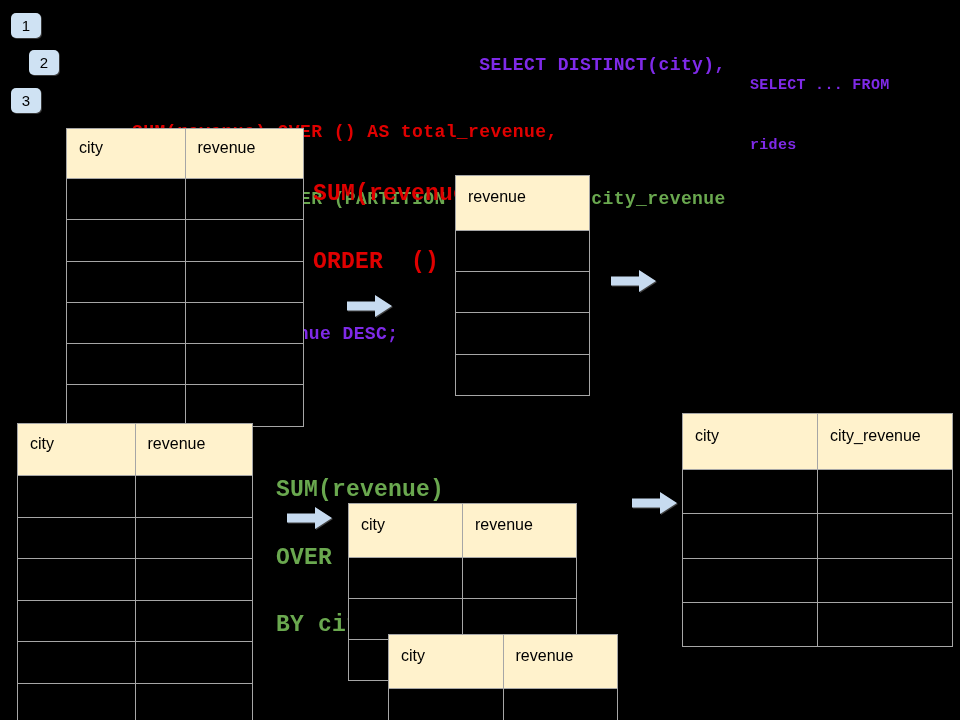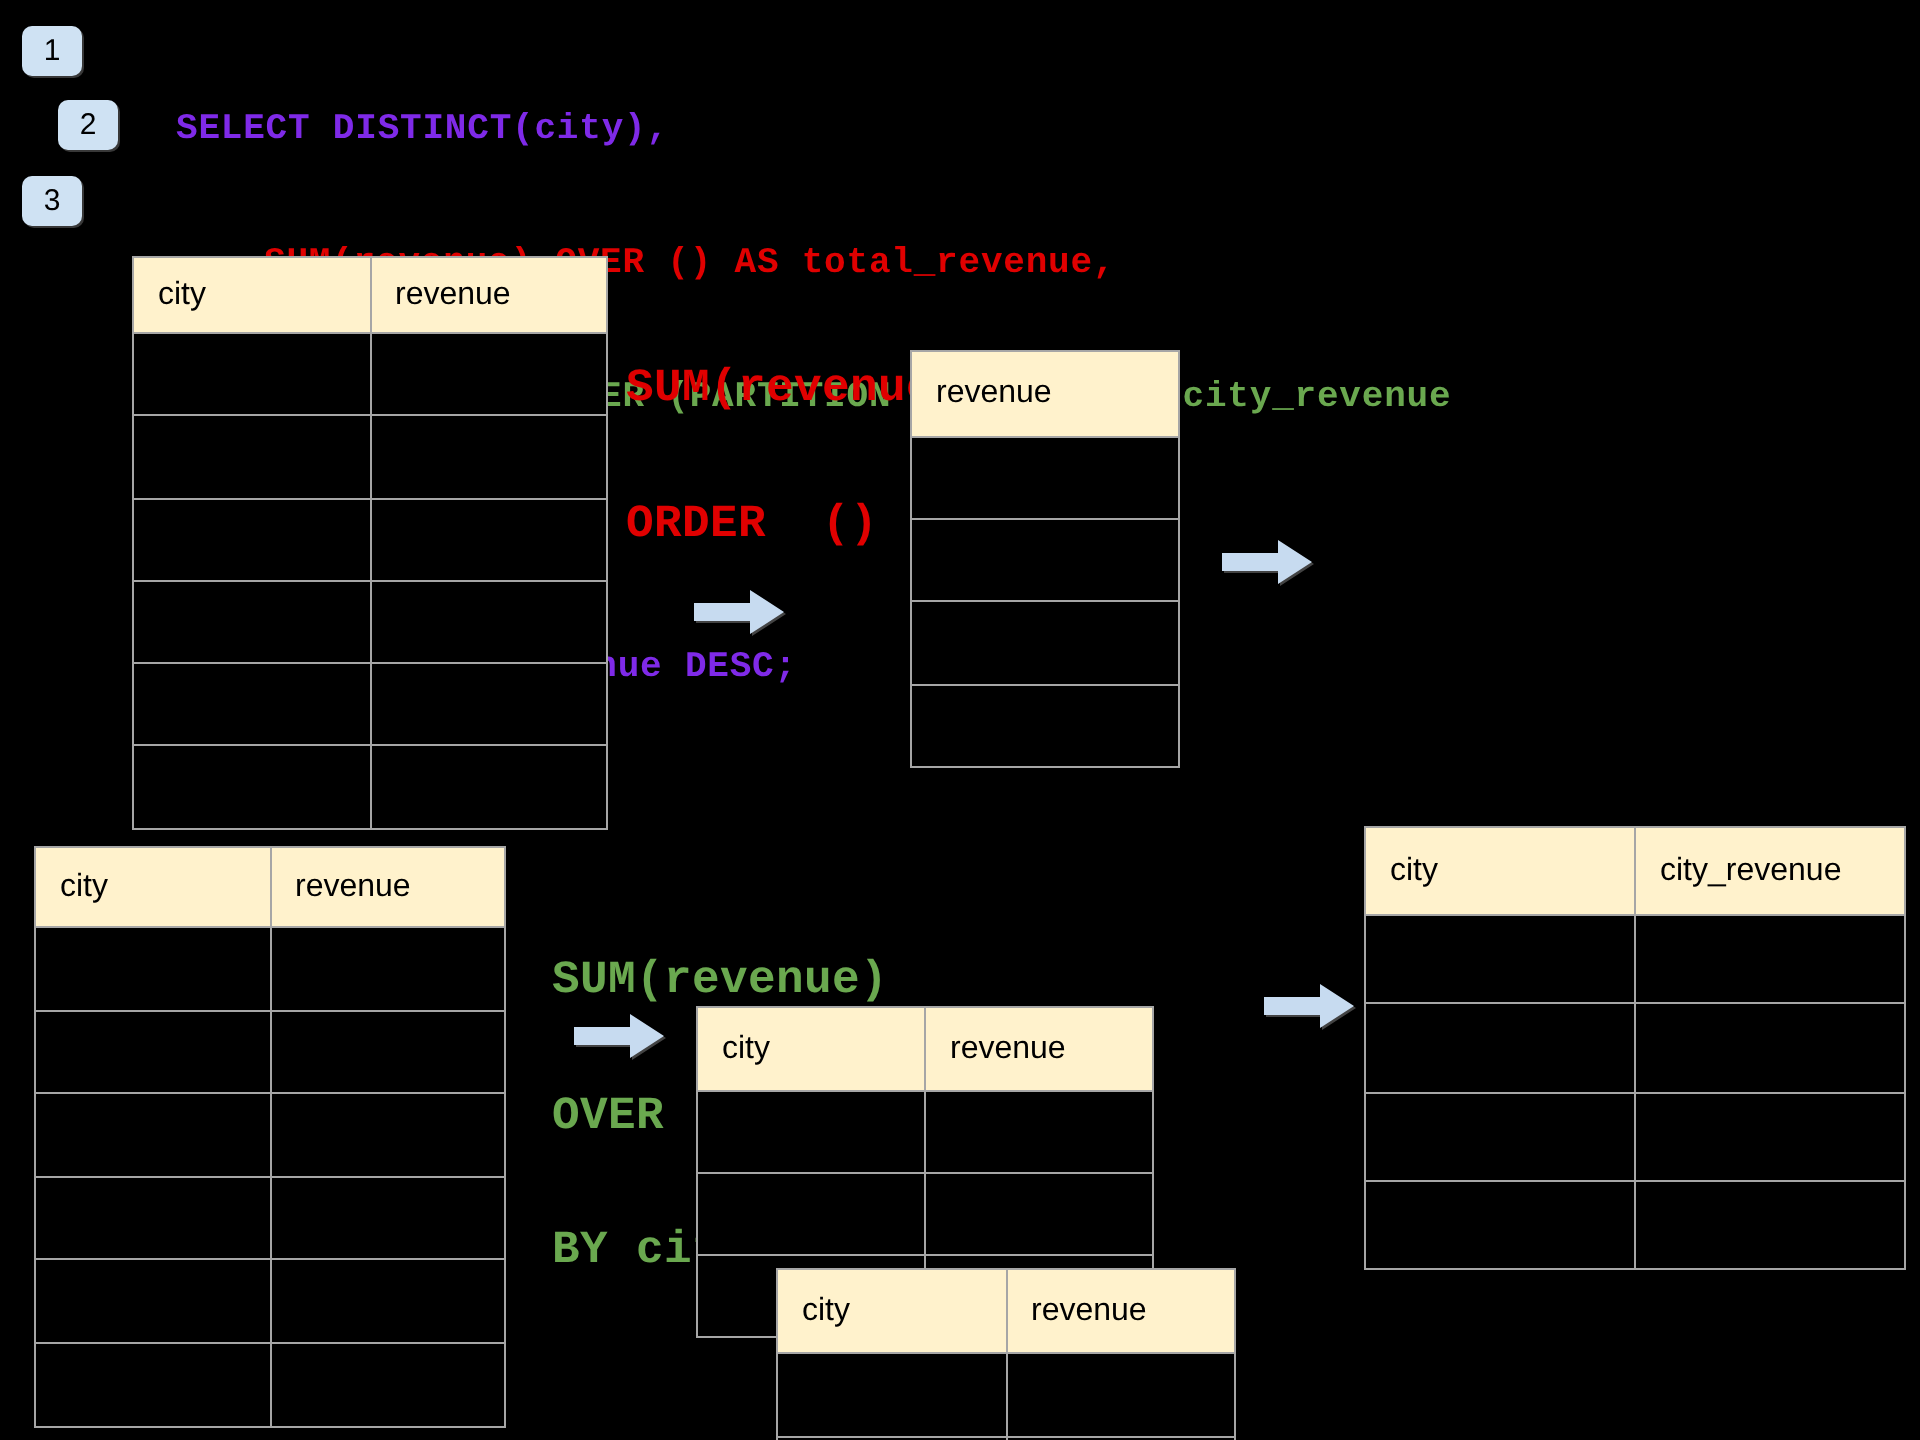--- a/index.html
+++ b/index.html
@@ -2,21 +2,21 @@
 <html><head>
 <meta charset="utf-8">
 <style>
   html,body{margin:0;padding:0;}
   body{width:960px;height:720px;overflow:hidden;background:#000;position:relative;}
   .canvas{position:absolute;inset:0;width:960px;height:720px;background:#000;}
 
   
   .code{position:absolute;left:0;top:9px;font-family:"Liberation Mono",monospace;
         font-weight:bold;font-size:18px;letter-spacing:.4px;line-height:22.4px;white-space:pre;}
-  .code .l1{padding-left:88px;}
+  .code .l1{padding-left:88px;text-align:right;}
   .code .l2,.code .l3{padding-left:132px;}
   .code .l4,.code .l5{padding-left:96px;}
 
   .side-note{position:absolute;left:750px;top:36px;font-family:"Liberation Mono",monospace;
         font-weight:bold;font-size:15px;letter-spacing:.3px;line-height:20px;white-space:pre;}
 
   .annot{position:absolute;font-family:"Liberation Mono",monospace;font-weight:bold;
         font-size:23px;letter-spacing:.2px;line-height:22.5px;white-space:pre;}
   .annot-total{left:313px;top:138px;}
   .annot-part{left:276px;top:434px;}
@@ -26,21 +26,21 @@
         display:flex;align-items:center;justify-content:center;color:#000;
         font-family:"Liberation Sans",sans-serif;font-size:15px;
         filter:drop-shadow(1px 1px 0 rgba(80,80,80,.7));}
   .badge-1{left:11px;top:13px;}
   .badge-2{left:29px;top:50px;}
   .badge-3{left:11px;top:88px;}
 
   
   .dtable{position:absolute;border-collapse:collapse;table-layout:fixed;background:#000;}
   .dtable th{background:#FFF2CC;color:#000;font-family:"Liberation Sans",sans-serif;
-        font-size:16px;font-weight:400;text-align:left;padding:0 0 0 12px;
+        font-size:16px;font-weight:400;text-align:left;padding:0 0 12px 12px;
         height:var(--hh);border:1px solid #A6A6A6;overflow:hidden;}
   .dtable td{height:var(--rh);border:1px solid #A6A6A6;background:#000;padding:0;}
 
   
   .arrow{position:absolute;fill:#C7DBF0;filter:drop-shadow(1.5px 1.5px 0 rgba(90,90,90,.75));}
 </style>
 </head>
 <body>
 
 <div class="canvas">
@@ -50,20 +50,24 @@
   <div class="badge badge-3">3</div>
 
   <div class="code">
     <div class="l1" style="color: rgb(127, 42, 232);">SELECT DISTINCT(city),</div>
     <div class="l2" style="color: rgb(224, 0, 0);">SUM(revenue) OVER () AS total_revenue,</div>
     <div class="l3" style="color: rgb(106, 168, 79);">SUM(revenue) OVER (PARTITION BY city) as city_revenue</div>
     <div class="l4" style="color: rgb(127, 42, 232);">FROM rides</div>
     <div class="l5" style="color: rgb(127, 42, 232);">ORDER by city_revenue DESC;</div>
   </div>
 
+  <div class="side-note" style="color: rgb(127, 42, 232);">
+    <div>SELECT ... FROM</div>
+    <div>rides</div>
+  </div>
 
   <div class="annot annot-total" style="color: rgb(224, 0, 0);">
     <div>SUM(revenue)</div>
     <div>ORDER  ()</div>
   </div>
 
   <div class="annot annot-part" style="color: rgb(106, 168, 79);">
     <div>SUM(revenue)</div>
     <div>OVER (PARTITION</div>
     <div>BY city)</div>

